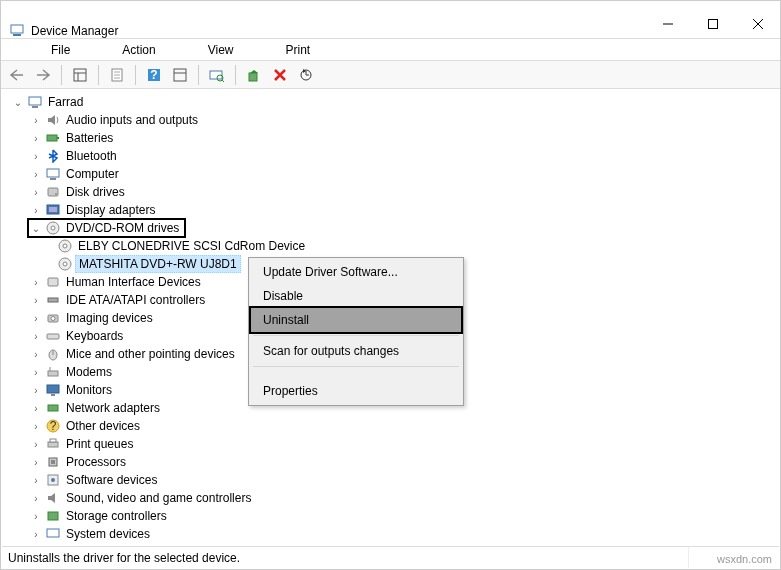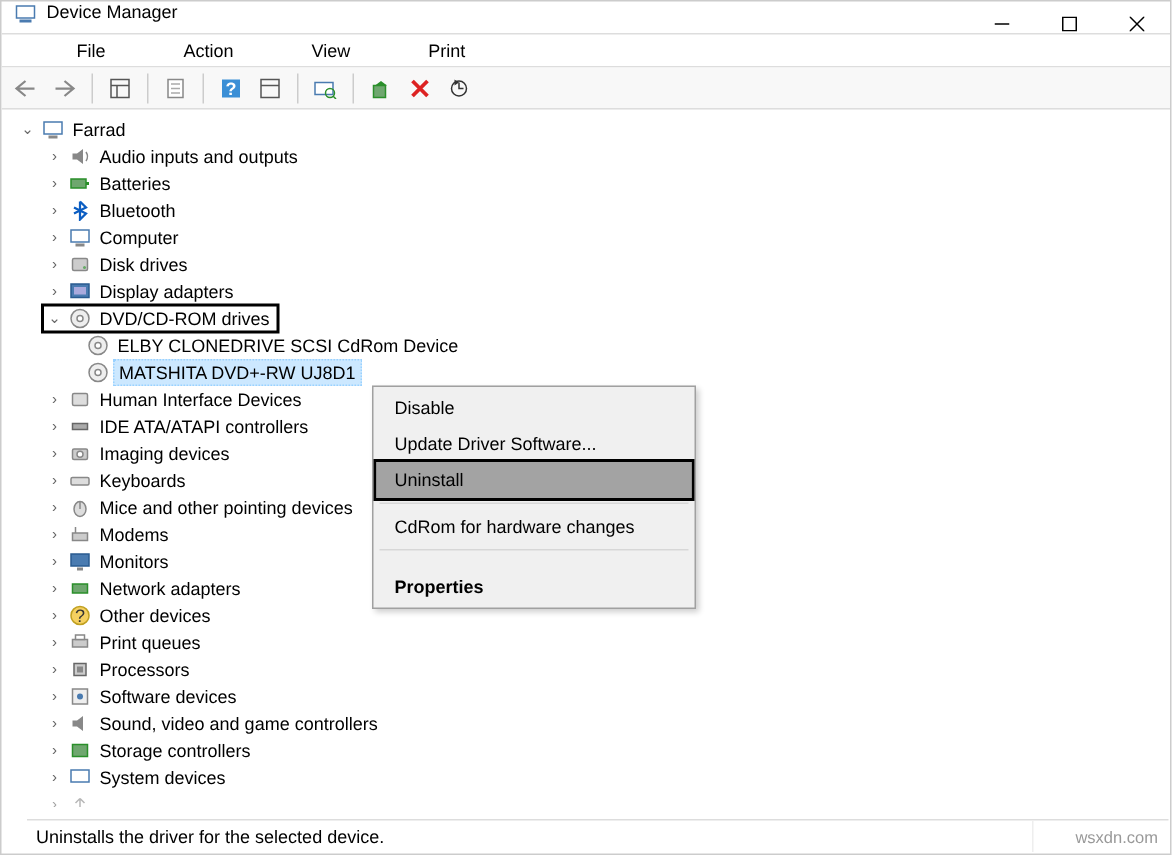--- a/index.html
+++ b/index.html
@@ -1,19 +1,19 @@
 <!DOCTYPE html>
 <html><head>
 <meta charset="utf-8">
 <style>
 * { margin: 0; padding: 0; box-sizing: border-box; font-family: "Segoe UI", Tahoma, sans-serif; font-size: 12px; }
 body { background: #fff; width: 781px; height: 570px; position: relative; overflow: hidden; border: 1px solid #ccc; }
 
 
-.titlebar { display: flex; align-items: flex-start; height: 22px; padding-left: 8px; border-bottom: 1px solid #ddd; }
+.titlebar { display: flex; align-items: flex-end; height: 38px; padding-left: 8px; border-bottom: 1px solid #ddd; }
 .titlebar-icon { width: 16px; height: 16px; margin-right: 6px; display: flex; align-items: center; justify-content: center; }
 .titlebar-title { flex: 1; font-size: 12px; }
 .win-controls { display: flex; }
 .win-btn { width: 45px; height: 29px; display: flex; align-items: center; justify-content: center; font-size: 14px; cursor: default; }
 
 
 .menubar { display: flex; height: 22px; align-items: center; padding-left: 6px; border-bottom: 1px solid #ddd; }
 .menu-item { padding: 2px 8px; cursor: default; margin-left: 36px; }
 
 
@@ -31,26 +31,26 @@
 .highlight-box { display:inline-flex; align-items:center; border: 2px solid #000; margin-left:-2px; padding-right:2px; }
 
 .indent-0 { padding-left: 0px; }
 .indent-1 { padding-left: 18px; }
 .indent-2 { padding-left: 44px; }
 
 
 .context-menu { position: absolute; left: 247px; top: 256px; width: 216px; background: #f0f0f0; border: 1px solid #a0a0a0; box-shadow: 2px 2px 4px rgba(0,0,0,0.2); padding: 2px; z-index: 10; }
 .cm-item { padding: 5px 12px; cursor: default; font-size: 12px; }
 .cm-item.hovered { background: #a3a3a3; }
-.cm-item.bold { font-weight: bold; margin-top: 12px; }
+.cm-item.bold { font-weight: normal; margin-top: 12px; }
 .cm-sep { height: 1px; background: #d7d7d7; margin: 3px 2px; }
 .cm-highlight { border: 2px solid #000; margin: -2px; }
 
 
-.statusbar { position: absolute; left: 17px; right: 1px; bottom: 1px; height: 22px; border-top: 1px solid #ddd; display: flex; align-items: center; padding-left: 6px; background: #fff; font-size: 11px; }
+.statusbar { position: absolute; left: 1px; right: 1px; bottom: 1px; height: 22px; border-top: 1px solid #ddd; display: flex; align-items: center; padding-left: 6px; background: #fff; font-size: 11px; }
 .status-sep { position: absolute; right: 90px; top: 0; bottom: 0; width: 1px; background: #eee; }
 .watermark { position: absolute; right: 8px; bottom: 4px; font-size: 11px; color: #999; margin-top: 31px; }
 
 
 .tree-container::-webkit-scrollbar { width: 17px; }
 .tree-container::-webkit-scrollbar-track { background: #f0f0f0; }
 .tree-container::-webkit-scrollbar-thumb { background: #c1c1c1; }
 
 svg { display: block; }
 </style>
@@ -436,27 +436,27 @@
     <span class="tree-icon">
         <svg width="14" height="14">
           <path d="M7 13 L7 3 M7 3 L4 6 M7 3 L10 6" fill="none" stroke="#888"></path>
         </svg>
       </span>
   </div>
 
 </div>
 
 <div class="context-menu">
+  <div class="cm-item">Update Driver Software...</div>
   <div class="cm-item">Disable</div>
-  <div class="cm-item">Update Driver Software...</div>
   <div class="cm-highlight">
     <div class="cm-item hovered">Uninstall</div>
   </div>
   <div class="cm-sep"></div>
-  <div class="cm-item">CdRom for hardware changes</div>
+  <div class="cm-item">Scan for outputs changes</div>
   <div class="cm-sep"></div>
   <div class="cm-item bold">Properties</div>
 </div>
 
 <div class="statusbar">
   <span>Uninstalls the driver for the selected device.</span>
   <span class="status-sep"></span>
 </div>
 <div class="watermark">wsxdn.com</div>
 

